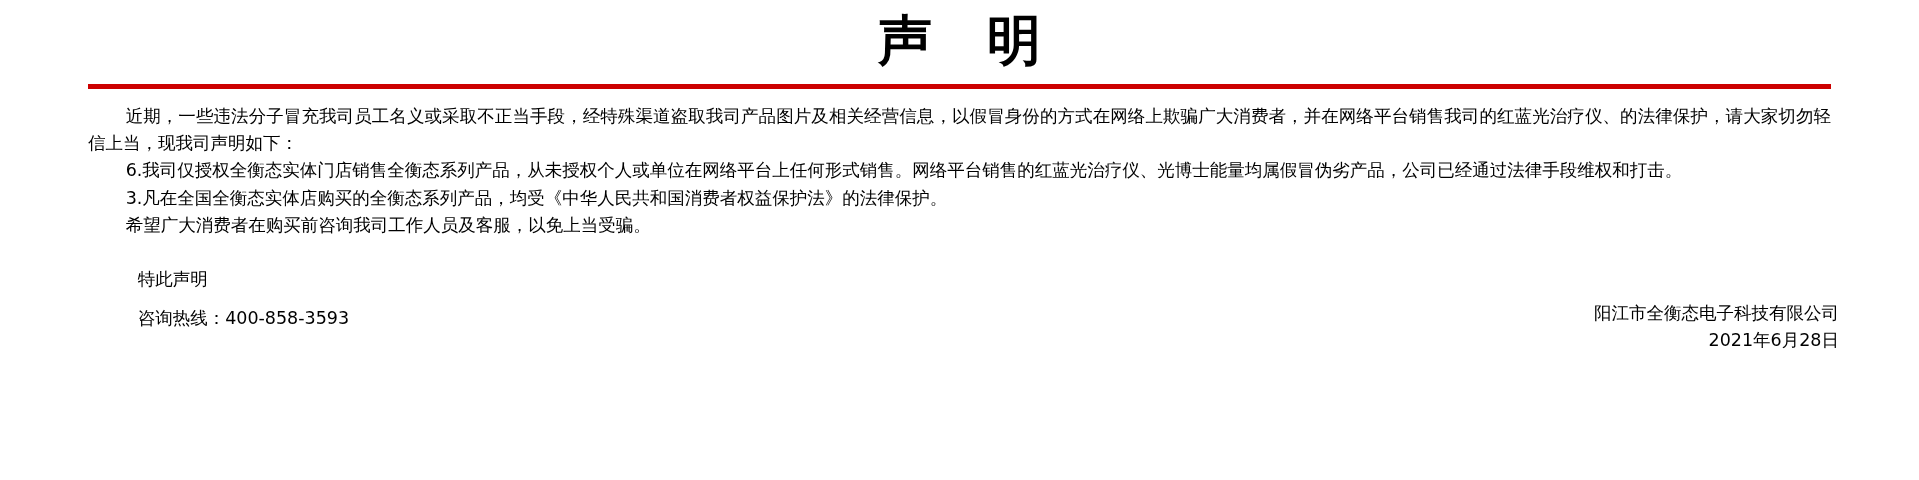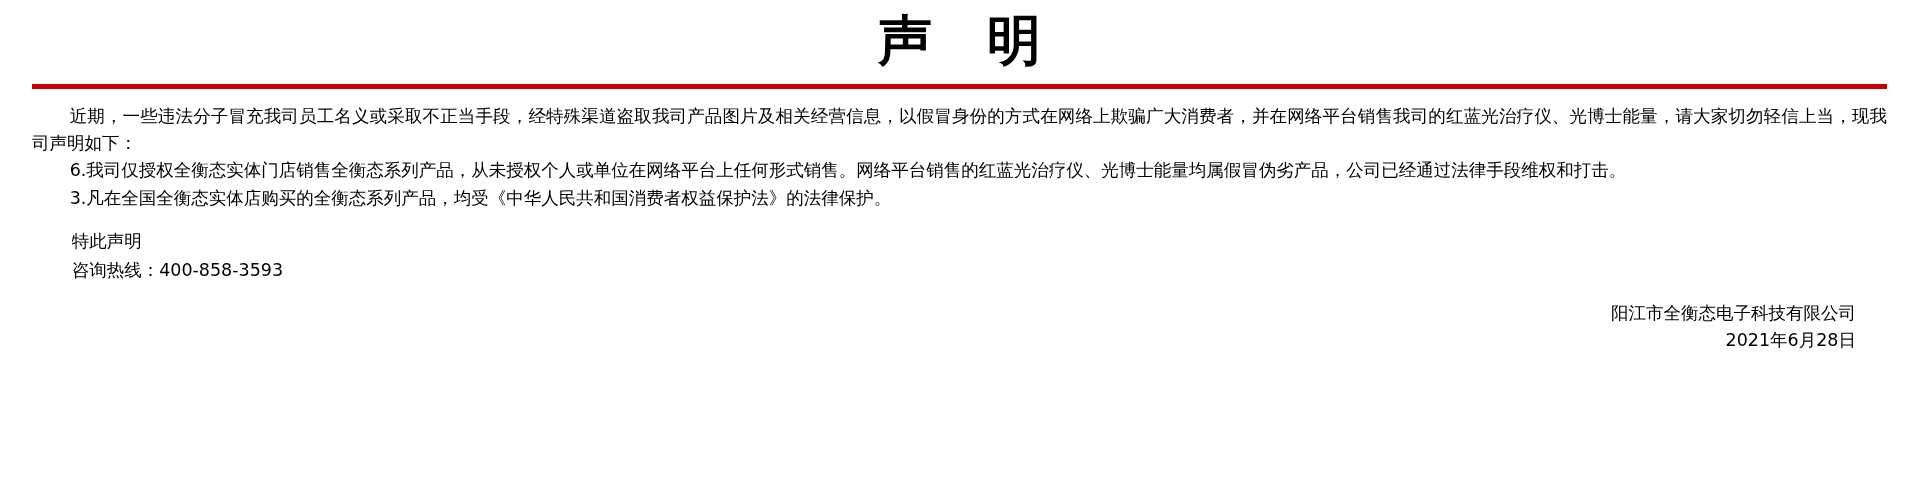--- a/index.html
+++ b/index.html
@@ -12,21 +12,21 @@
     height: 480px;
     font-family: "Liberation Sans", "DejaVu Sans", sans-serif;
     color: #000000;
     overflow: hidden;
   }
   .page {
     position: relative;
     width: 1919px;
     height: 372px;
     box-sizing: border-box;
-    padding: 0 32px;
+    padding: 0 88px;
   }
   .title {
     text-align: center;
     font-size: 54px;
     font-weight: bold;
     letter-spacing: 18px;
     line-height: 1.0;
     padding-top: 14px;
     padding-left: 18px;
     color: #000000;
@@ -53,47 +53,48 @@
   .para.indent {
     text-indent: 2.15em;
   }
   .para.sub {
     text-indent: 2.15em;
   }
   .spacer {
     height: 14px;
   }
   .closing {
-    margin: 2px;
+    margin: 12px;
     text-indent: 2.15em;
   }
   .signature {
     position: absolute;
-    right: 63px;
+    right: 80px;
     bottom: 18px;
     text-align: right;
     font-size: 17.5px;
     line-height: 1.55;
     font-family: "DejaVu Sans", "Liberation Sans", sans-serif;
   }
   .sig-line { margin: 0; }
 </style>
 </head>
 <body>
 
 <div class="page">
 
   <div class="title">声 明</div>
 
   <div class="rule"></div>
 
   <div class="body-text">
-    <p class="para indent">近期，一些违法分子冒充我司员工名义或采取不正当手段，经特殊渠道盗取我司产品图片及相关经营信息，以假冒身份的方式在网络上欺骗广大消费者，并在网络平台销售我司的红蓝光治疗仪、光博士能量，请大家切勿轻信上当，现我司声明如下：</p>
+    <p class="para indent">近期，一些违法分子冒充我司员工名义或采取不正当手段，经特殊渠道盗取我司产品图片及相关经营信息，以假冒身份的方式在网络上欺骗广大消费者，并在网络平台销售我司的红蓝光治疗仪、的法律保护，请大家切勿轻信上当，现我司声明如下：</p>
     <p class="para sub">6.我司仅授权全衡态实体门店销售全衡态系列产品，从未授权个人或单位在网络平台上任何形式销售。网络平台销售的红蓝光治疗仪、光博士能量均属假冒伪劣产品，公司已经通过法律手段维权和打击。</p>
     <p class="para sub">3.凡在全国全衡态实体店购买的全衡态系列产品，均受《中华人民共和国消费者权益保护法》的法律保护。</p>
+    <p class="para sub">希望广大消费者在购买前咨询我司工作人员及客服，以免上当受骗。</p>
 
     <div class="spacer"></div>
 
     <p class="closing">特此声明</p>
     <p class="closing">咨询热线：400-858-3593</p>
   </div>
 
   <div class="signature">
     <p class="sig-line">阳江市全衡态电子科技有限公司</p>
     <p class="sig-line">2021年6月28日</p>

